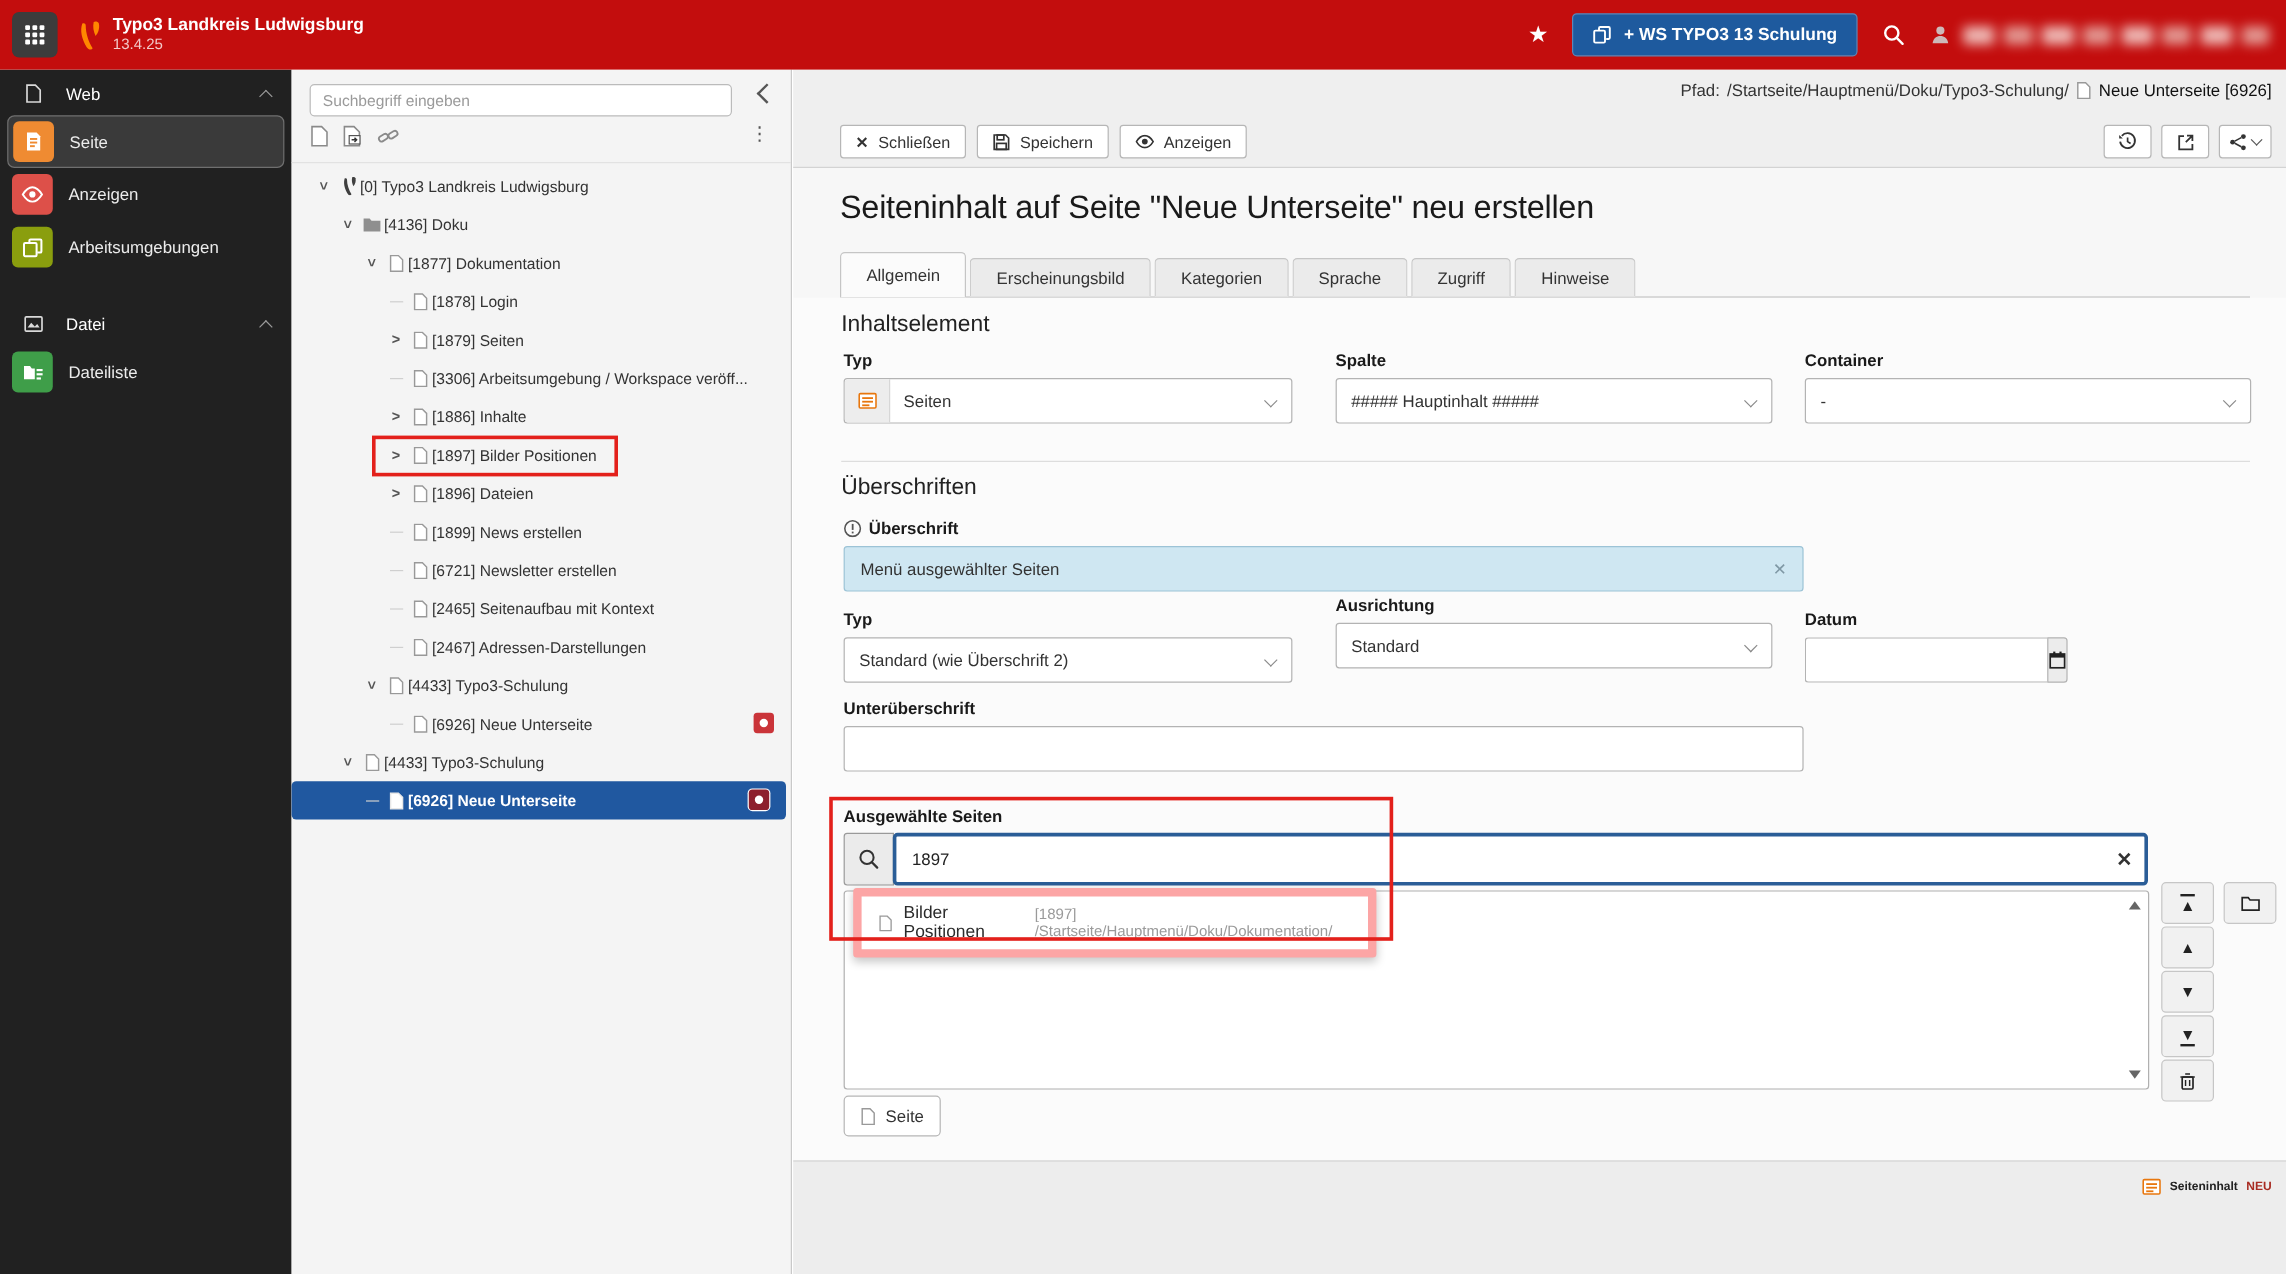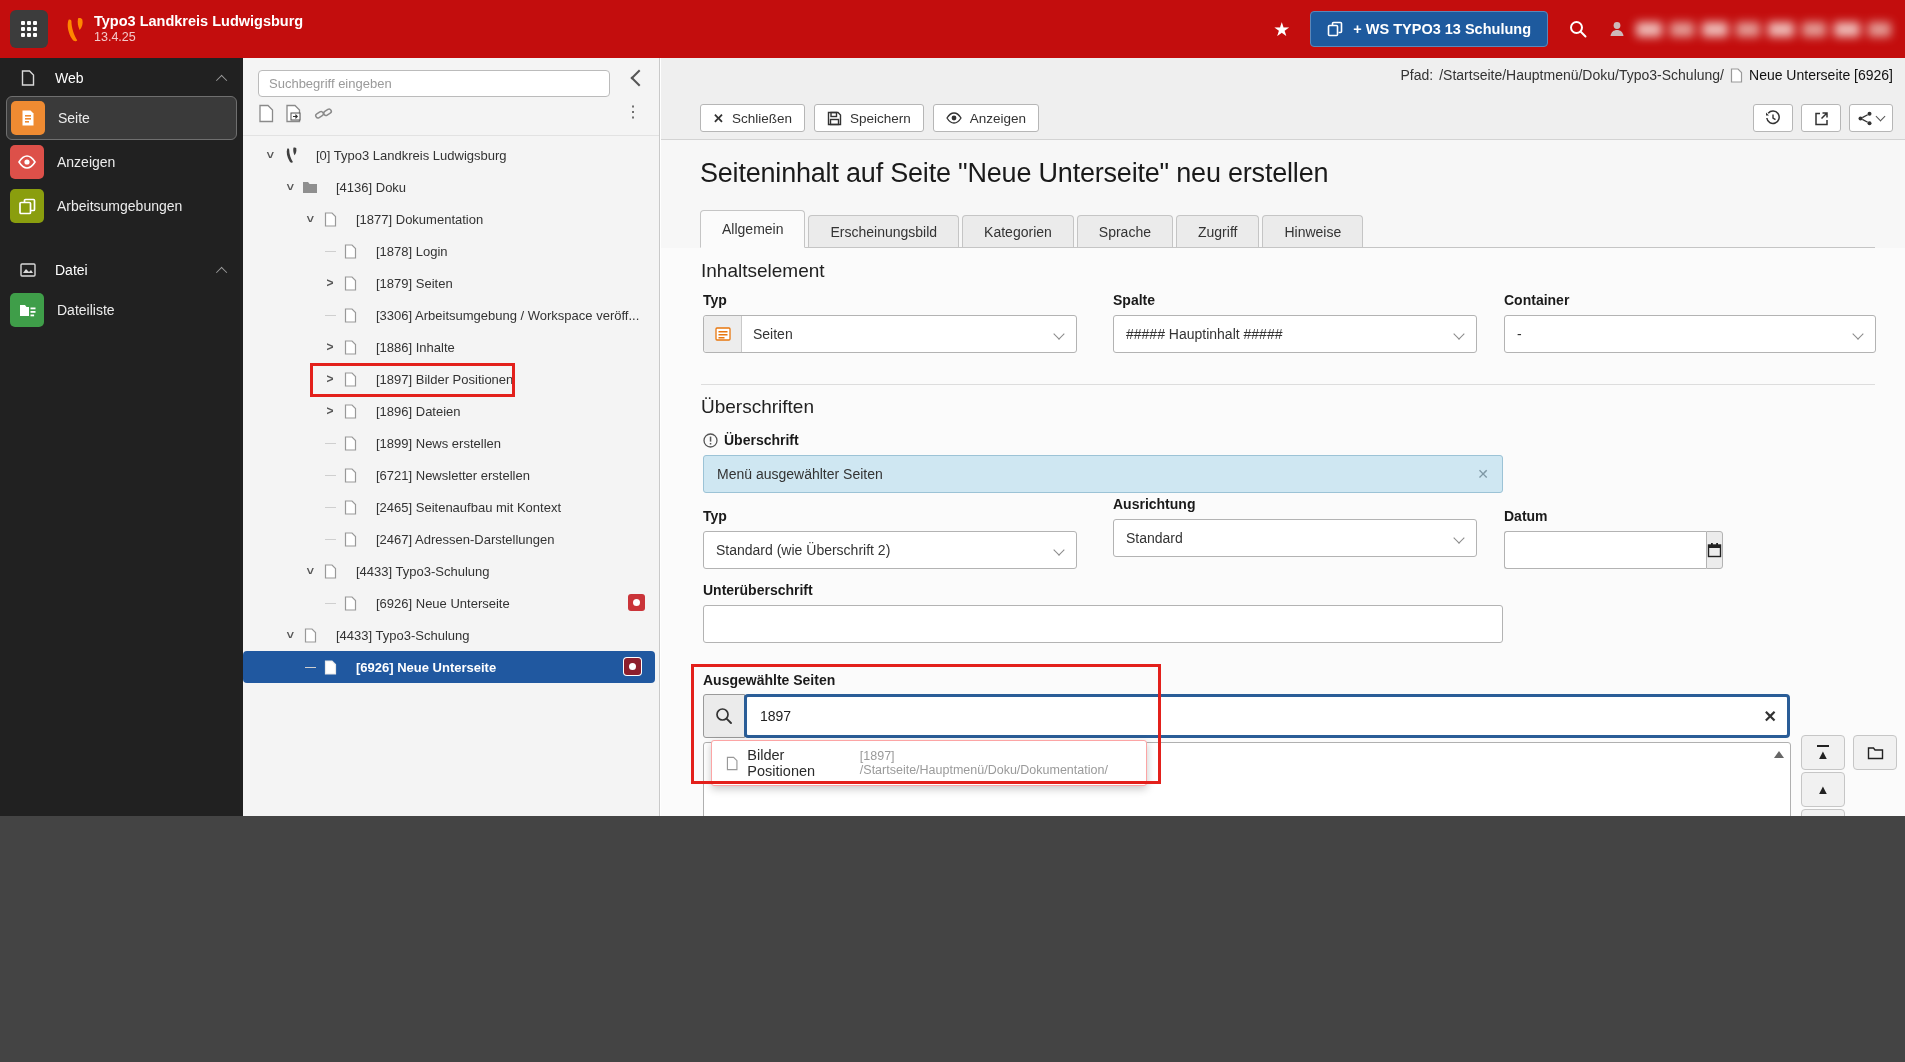--- a/index.html
+++ b/index.html
@@ -1,17 +1,17 @@
 <!DOCTYPE html>
 <html><head>
 <meta charset="utf-8">
 <style>
   *{margin:0;padding:0;box-sizing:border-box}
   html,body{background:#444}
-  #app{position:relative;width:1905px;height:816px;background:#fff;overflow:hidden;
+  #app{position:relative;width:1905px;height:1062px;background:#fff;overflow:hidden;
        font-family:"Liberation Sans",sans-serif;color:#333}
 
   
   .topbar{position:absolute;top:0;left:0;right:0;height:58px;background:#c30d0d;
           display:flex;align-items:center;padding:0 14px 0 10px;z-index:30}
   .modbtn{width:38px;height:38px;background:#3c3c3c;border-radius:6px;display:flex;
           align-items:center;justify-content:center;cursor:pointer}
   .gridicon{display:grid;grid-template-columns:repeat(3,4px);grid-template-rows:repeat(3,4px);gap:2px}
   .gridicon i{background:#fff;border-radius:1px}
   .brand{display:flex;align-items:center;margin-left:14px;gap:9px}
@@ -50,21 +50,21 @@
   .pt-dots{position:absolute;top:44px;right:18px;color:#555;font-size:16px;letter-spacing:0;cursor:pointer}
   .pt-sep{position:absolute;top:77px;left:0;right:0;border-top:1px solid #e2e2e2}
   .tree{position:absolute;top:81px;left:0;right:0}
   .trow{height:32px;display:flex;align-items:center;position:relative;font-size:13px;color:#333;
         padding-left:calc(17px + var(--lvl)*20px);cursor:pointer}
   .exp{width:20px;height:16px;display:flex;align-items:center;justify-content:center;color:#555;flex:none}
   .exp.open::before{content:">";font-size:12px;font-weight:700;display:block;transform:rotate(90deg)}
   .exp.closed::before{content:">";font-size:12px;font-weight:700}
   .exp.none::before{content:"";width:11px;border-top:1px solid #cfcfcf}
   .ticon{width:20px;display:flex;justify-content:center;flex:none}
-  .tlabel{margin-left:16px;white-space:nowrap}
+  .tlabel{margin-left:0;white-space:nowrap}
   .trow.sel{background:#2058a0;color:#fff;font-weight:700;border-radius:4px;margin-right:4px}
   .trow.sel .pg{fill:#fff;stroke:#e8e8e8}
   .vbadge{position:absolute;right:14px;top:7px;width:17px;height:17px;background:#ca3439;border-radius:3px}
   .vbadge::after{content:"";position:absolute;left:5px;top:5px;width:7px;height:7px;background:#fff;border-radius:50%}
   .vbadge.dark{background:#8d1f2d;box-shadow:0 0 0 1px #fff}
   .annot{position:absolute;border:3px solid #e3201b;pointer-events:none;z-index:12}
   .annot1{left:67px;top:305px;width:205px;height:34px}
 
   
   .main{position:absolute;top:58px;left:661px;right:0;bottom:0;background:#f7f7f7}
@@ -108,21 +108,21 @@
   .searchrow{position:absolute;display:flex}
   .sbtn{width:42px;height:44px;background:#ebebeb;border:1px solid #9a9a9a;border-radius:3px 0 0 3px;
         display:flex;align-items:center;justify-content:center;cursor:pointer;flex:none}
   .sinput{width:1046px;height:44px;border:3px solid #2a5d97;border-radius:4px;margin-left:-1px;
           padding:0 36px 0 13px;font-size:14px;color:#222;font-family:"Liberation Sans",sans-serif;background:#fff}
   .sclear{position:absolute;right:14px;top:13px;font-size:16px;font-weight:700;color:#333;cursor:pointer}
   .listbox{position:absolute;background:#fff;border:1px solid #b0b0b0;border-radius:3px}
   .lb-up,.lb-dn{position:absolute;right:6px;width:0;height:0;border-left:5px solid transparent;border-right:5px solid transparent}
   .lb-up{top:8px;border-bottom:7px solid #666}
   .lb-dn{bottom:8px;border-top:7px solid #666}
-  .suggest{position:absolute;background:#fff;border:1px solid #fca5a5;border-radius:3px;
+  .suggest{position:absolute;background:#fff;border:7px solid #fca5a5;border-radius:3px;
            box-shadow:0 3px 8px rgba(0,0,0,.22);z-index:8}
   .suggest-item{height:44px;display:flex;align-items:center;gap:9px;padding:0 14px;cursor:pointer}
   .s-title{font-size:14.5px;color:#2b2b2b}
   .s-meta{font-size:12.5px;color:#9a9a9a}
   .movecol{position:absolute;display:flex;flex-direction:column;gap:2px}
   .mvbtn{width:44px;height:35px;background:#f1f1f1;border:1px solid #c6c6c6;border-radius:4px;
          display:flex;align-items:center;justify-content:center;cursor:pointer;color:#222;font-size:13px}
   .tri-u{display:inline-block;line-height:1}
   .bar-t{border-top:2px solid #222;padding-top:1px}
   .bar-b{border-bottom:2px solid #222;padding-bottom:1px}

